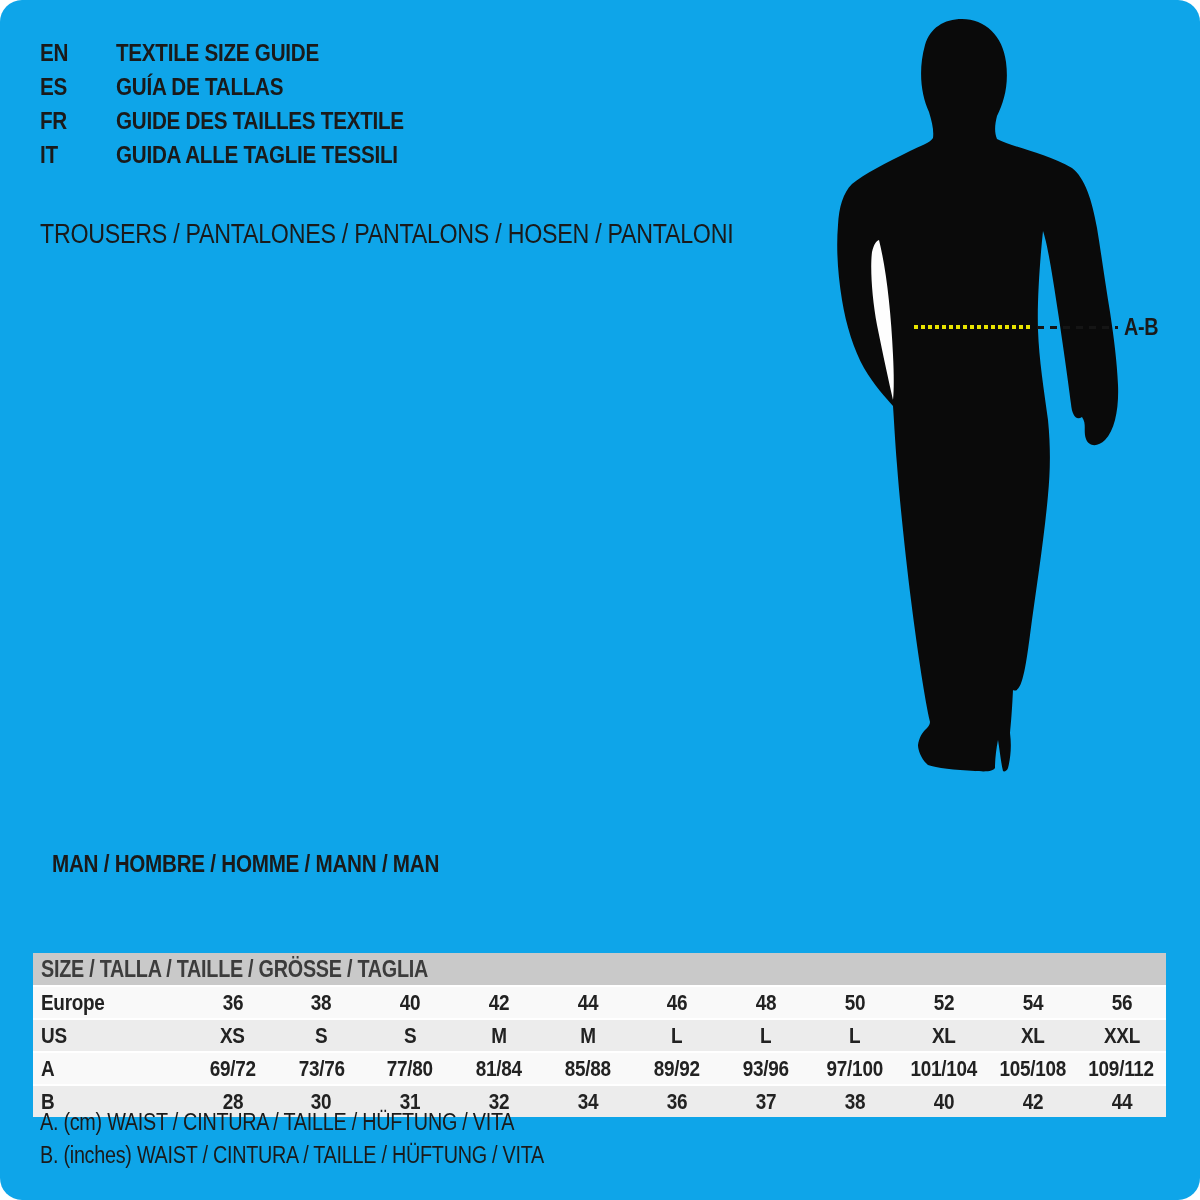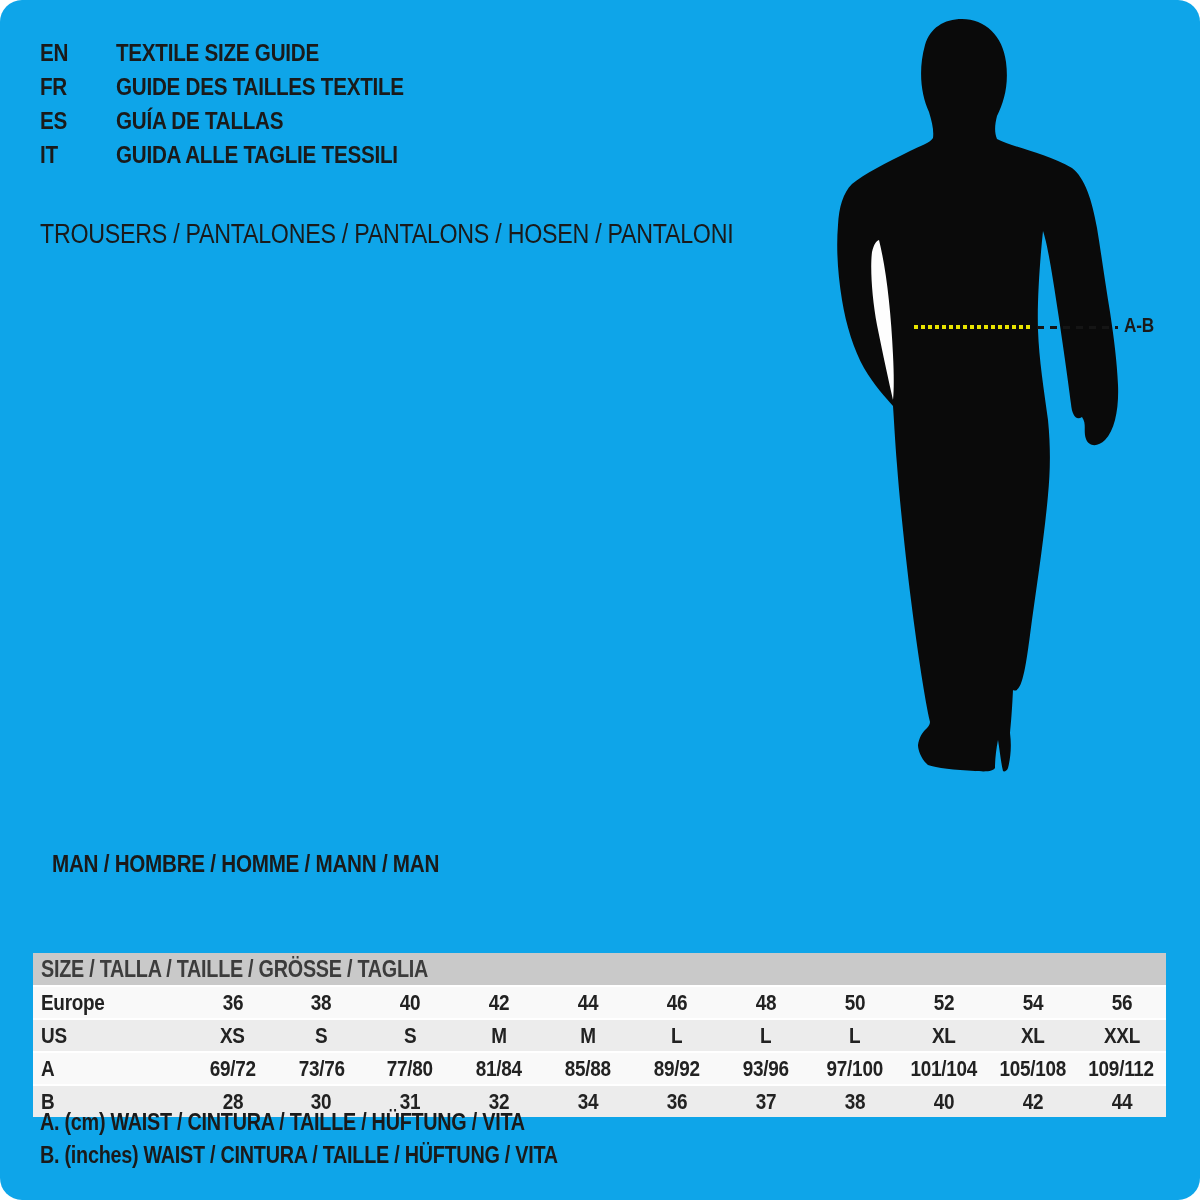--- a/index.html
+++ b/index.html
@@ -51,21 +51,21 @@
   }
   .waist-dashed {
     position: absolute;
     left: 1037px; top: 326px;
     width: 81px; height: 3px;
     background: repeating-linear-gradient(90deg, #151515 0px, #151515 7px, transparent 7px, transparent 13px);
   }
   .ab-label {
     position: absolute;
     left: 1124px; top: 314px;
-    font-size: 20px; font-weight: bold;
+    font-size: 23px; font-weight: bold;
   }
 
   
   .man-heading {
     position: absolute;
     left: 52px; top: 849px;
     font-size: 24px; font-weight: bold; line-height: 30px;
   }
 
   
@@ -93,40 +93,40 @@
   .tcell {
     display: flex; align-items: center; justify-content: center;
     font-size: 22px; font-weight: bold; color: #222;
   }
   .tcell.lbl { justify-content: flex-start; padding-left: 8px; font-weight: bold; }
 
   
   .notes {
     position: absolute;
     left: 40px; top: 1106px;
-    font-size: 23px; font-weight: bold; line-height: 33px;
+    font-size: 23px; font-weight: normal; line-height: 33px;
   }
 </style>
 </head>
 <body>
 
 <div class="canvas">
 
   <div class="lang-block">
     <div class="lang-row">
       <span class="lang-code"><span class="cx">EN</span></span>
       <span class="cx">TEXTILE SIZE GUIDE</span>
     </div>
     <div class="lang-row">
+      <span class="lang-code"><span class="cx">ES</span></span>
+      <span class="cx">GUÍA DE TALLAS</span>
+    </div>
+    <div class="lang-row">
       <span class="lang-code"><span class="cx">FR</span></span>
       <span class="cx">GUIDE DES TAILLES TEXTILE</span>
-    </div>
-    <div class="lang-row">
-      <span class="lang-code"><span class="cx">ES</span></span>
-      <span class="cx">GUÍA DE TALLAS</span>
     </div>
     <div class="lang-row">
       <span class="lang-code"><span class="cx">IT</span></span>
       <span class="cx">GUIDA ALLE TAGLIE TESSILI</span>
     </div>
   </div>
 
   <div class="trousers-heading">
     <span class="cx">TROUSERS / PANTALONES / PANTALONS / HOSEN / PANTALONI</span>
   </div>

